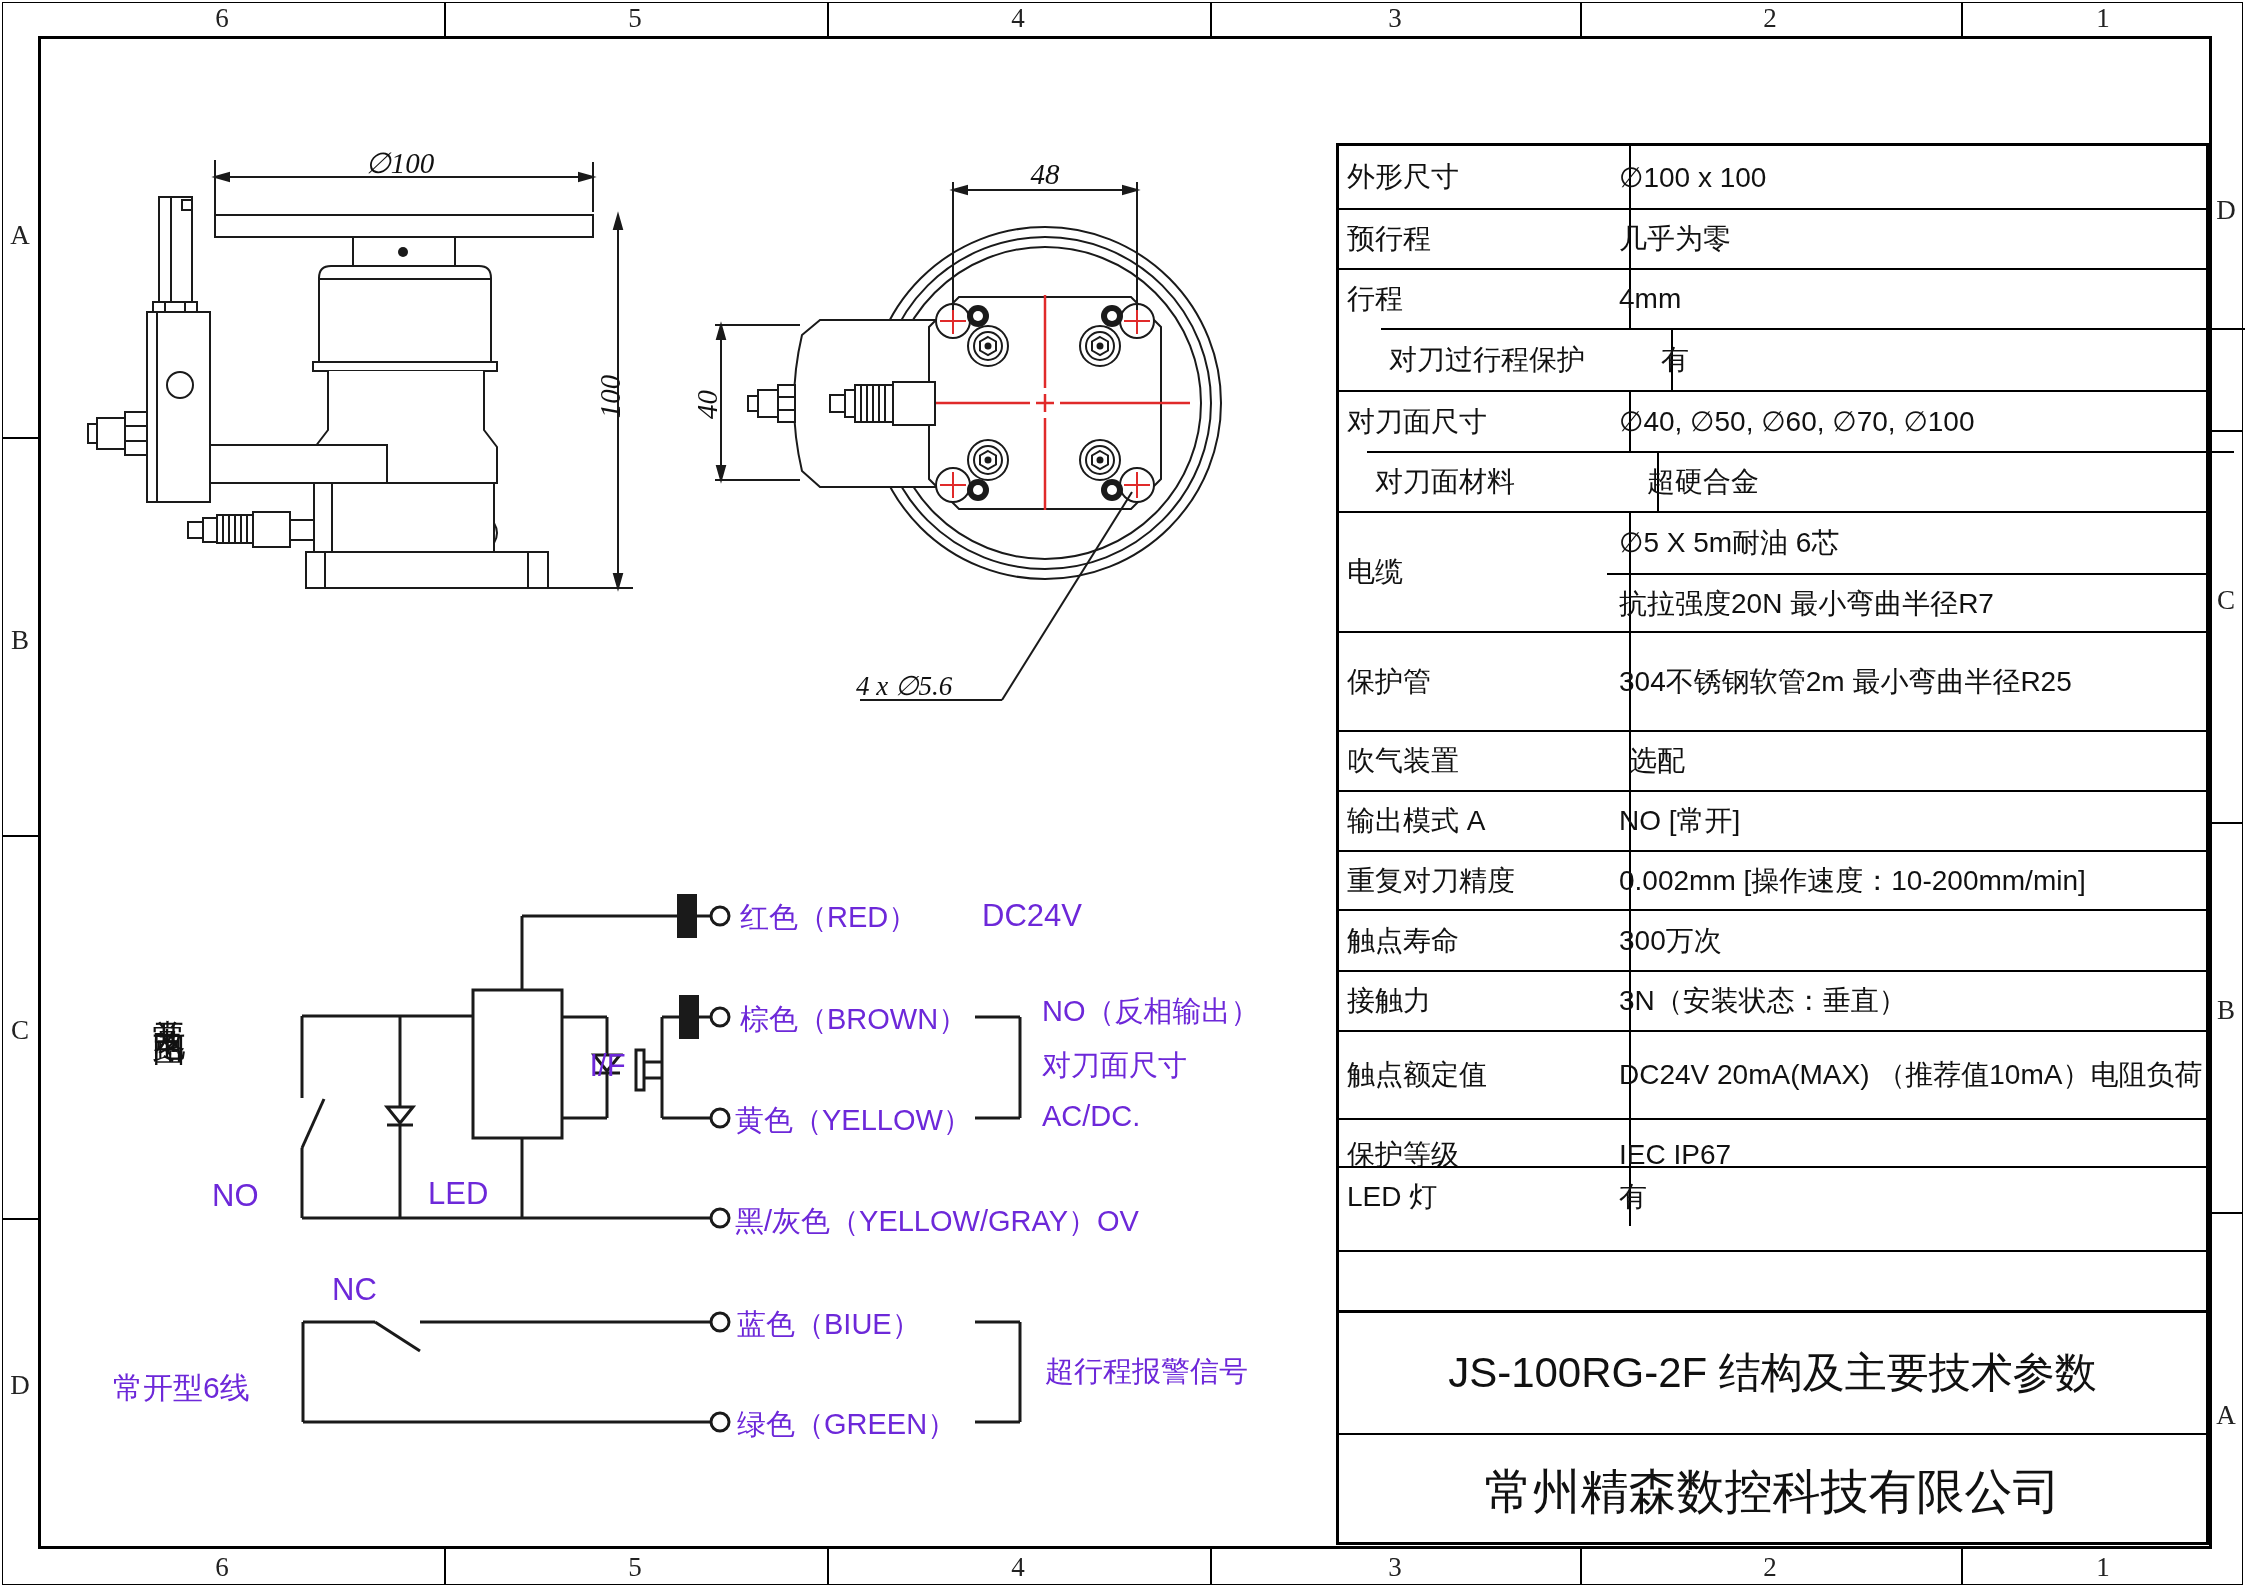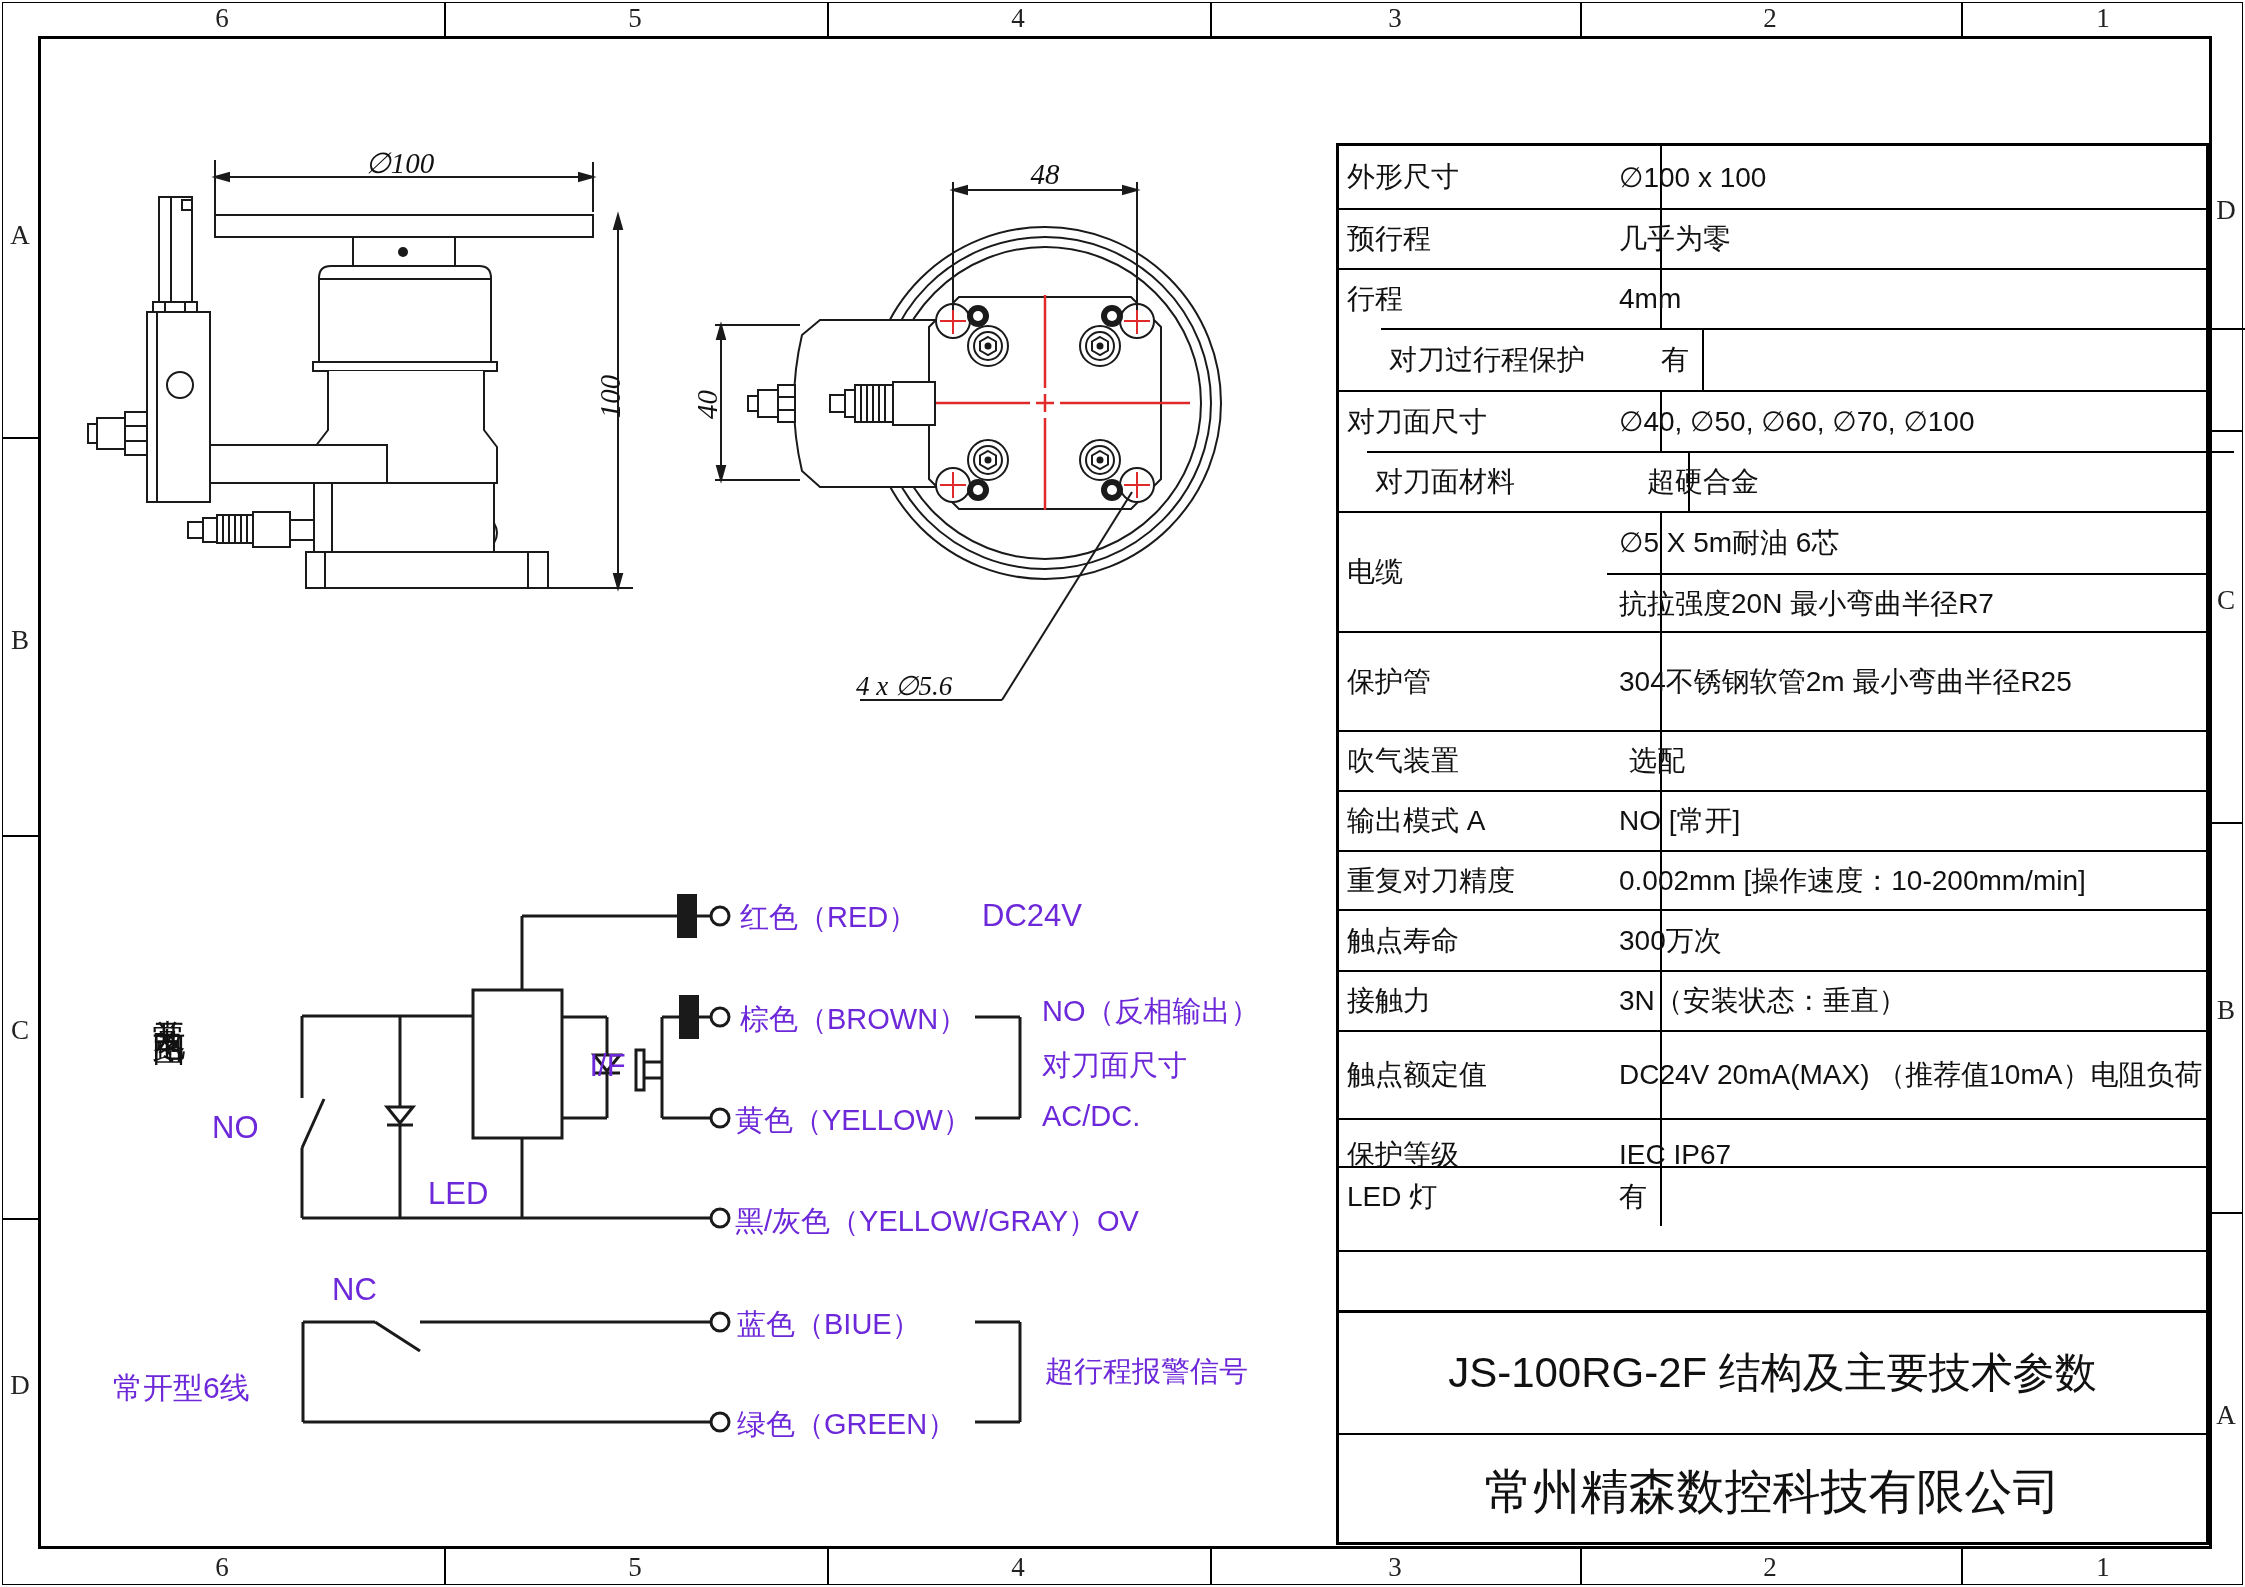--- a/index.html
+++ b/index.html
@@ -8,21 +8,21 @@
   .line{position:absolute;background:#000;}
   .zone{position:absolute;font-family:"Liberation Serif",serif;font-size:27px;color:#222;
         text-align:center;width:40px;height:30px;line-height:30px;}
   .frame{position:absolute;border:3px solid #000;}
   .outer{position:absolute;border:1.5px solid #000;}
   
   .spec-table{position:absolute;left:1336px;top:143px;width:873px;height:1402px;
               border:3px solid #000;box-sizing:border-box;}
   .trow{position:absolute;left:0;width:100%;border-top:2px solid #000;box-sizing:border-box;}
   .trow.first{border-top:none;}
-  .tlabel{position:absolute;left:0;top:0;bottom:0;width:323px;border-right:2px solid #000;
+  .tlabel{position:absolute;left:0;top:0;bottom:0;width:292px;border-right:2px solid #000;
           display:flex;align-items:center;padding-left:8px;font-size:28px;box-sizing:border-box;}
   .tval{position:absolute;left:268px;right:0;top:0;bottom:0;display:flex;align-items:center;
         padding-left:12px;font-size:28px;}
   .tval2{position:absolute;left:268px;right:0;display:flex;align-items:center;padding-left:12px;
          font-size:28px;box-sizing:border-box;}
   .tcenter{position:absolute;left:0;right:0;top:0;bottom:0;display:flex;align-items:center;
            justify-content:center;}
   
   .lbl{position:absolute;font-size:29px;white-space:nowrap;color:#6d28d9;}
   .dim{position:absolute;font-family:"Liberation Serif",serif;font-style:italic;font-size:29px;
@@ -295,21 +295,21 @@
     <line x1="213" y1="452" x2="213" y2="552"></line>
     <line x1="213" y1="552" x2="621" y2="552"></line>
     <circle cx="630" cy="552" r="9" fill="#fff"></circle>
 
     <line x1="885" y1="452" x2="930" y2="452"></line>
     <line x1="930" y1="452" x2="930" y2="552"></line>
     <line x1="930" y1="552" x2="885" y2="552"></line>
   </svg>
 
   <div class="vtext" style="left:146px;top:993px;height:180px;">常开电路图</div>
-  <div class="lbl" style="left:212px;top:1110px;font-size:31px;">NO</div>
+  <div class="lbl" style="left:212px;top:1178px;font-size:31px;">NO</div>
   <div class="lbl" style="left:428px;top:1176px;font-size:31px;">LED</div>
   <div class="lbl" style="left:563px;top:1048px;width:89px;text-align:center;font-size:31px;">I/F</div>
   <div class="lbl" style="left:740px;top:898px;">红色（RED）</div>
   <div class="lbl" style="left:982px;top:898px;font-size:31px;">DC24V</div>
   <div class="lbl" style="left:740px;top:1000px;">棕色（BROWN）</div>
   <div class="lbl" style="left:735px;top:1101px;">黄色（YELLOW）</div>
   <div class="lbl" style="left:735px;top:1202px;">黑/灰色（YELLOW/GRAY）OV</div>
   <div class="lbl" style="left:1042px;top:992px;">NO（反相输出）</div>
   <div class="lbl" style="left:1042px;top:1046px;">对刀面尺寸</div>
   <div class="lbl" style="left:1042px;top:1100px;">AC/DC.</div>

